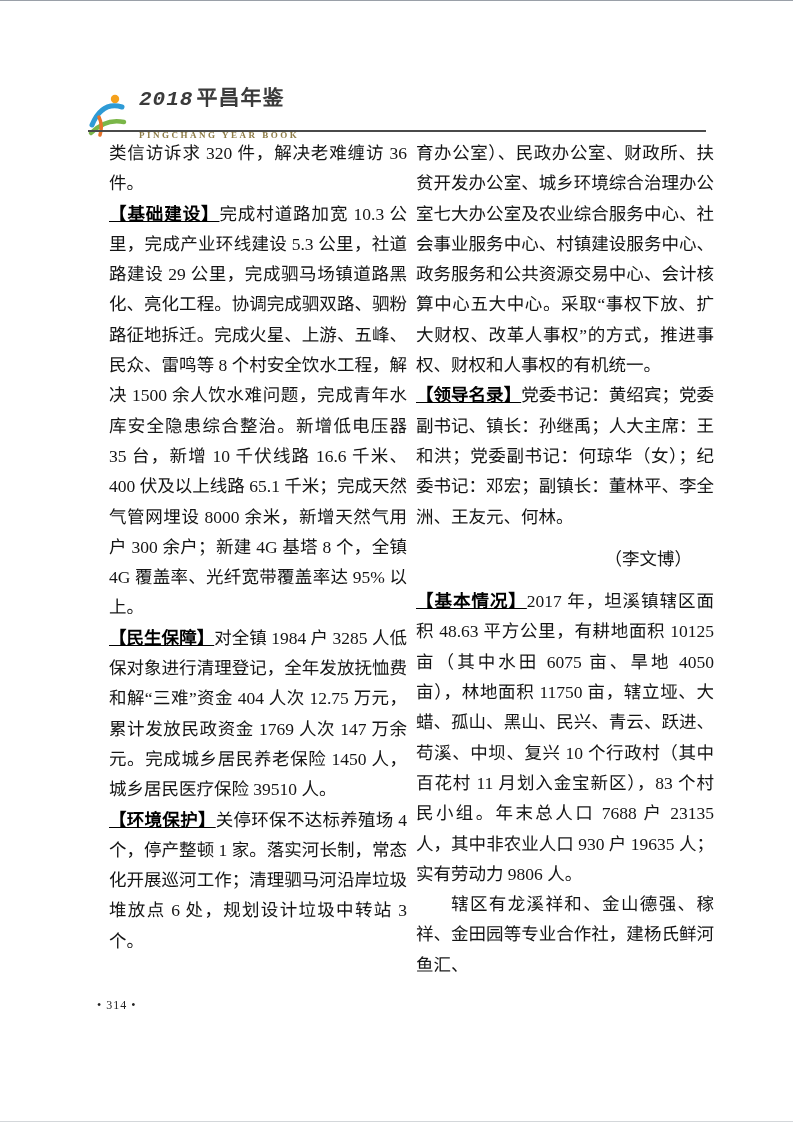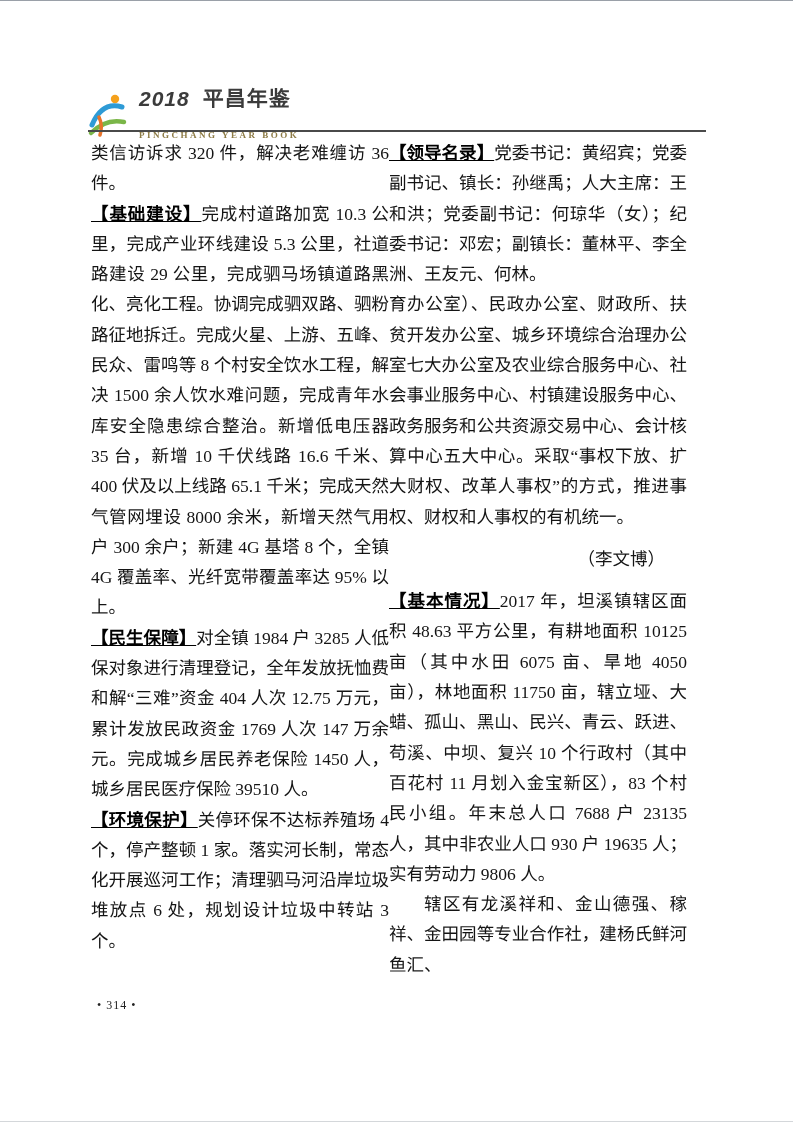--- a/index.html
+++ b/index.html
@@ -12,28 +12,28 @@
     color:#141414;
   }
   .edge-top{position:absolute;top:0;left:0;width:100%;height:1px;background:#9aa0a8;}
   .edge-bottom{position:absolute;bottom:0;left:0;width:100%;height:1px;background:#d4d7da;}
 
   
   .header{position:absolute;left:86px;top:88px;display:flex;align-items:center;gap:7px;}
   .logo-icon{width:46px;height:46px;flex:0 0 auto;}
   .masthead{display:flex;flex-direction:column;line-height:1;}
   .masthead-title{font-weight:bold;color:#3b3b3b;font-size:21px;letter-spacing:1px;white-space:nowrap;}
-  .masthead-title .year{font-style:italic;font-family:Liberation Sans, sans-serif;margin-right:13px;}
+  .masthead-title .year{font-style:italic;font-family:Liberation Mono, monospace;margin-right:3px;}
   .masthead-sub{margin-top:21px;font-family:"Liberation Serif",serif;font-size:9px;font-weight:bold;letter-spacing:2.5px;color:#8d7b45;white-space:nowrap;}
   .header-rule{position:absolute;left:88px;top:130px;width:618px;height:2px;background:#4a4a4a;}
 
   
   .columns{
-    position:absolute;left:91px;top:138px;width:612px;
-    display:flex;gap:0;
+    position:absolute;left:109px;top:138px;width:612px;
+    display:flex;gap:9px;
   }
   .col{width:298px;font-size:17.5px;line-height:30.3px;text-align:justify;text-justify:inter-ideograph;}
   .para{margin:0;}
   .para.indent{text-indent:2em;}
   .label{font-family:"Liberation Sans","DejaVu Sans",sans-serif;font-weight:bold;color:#000;text-decoration:underline;}
   .byline{margin:12px;text-align:right;padding-right:10px;}
   .section-heading{
     margin:26px 0 20px 0;
     text-align:center;
     font-size:25px;line-height:46px;
@@ -70,22 +70,22 @@
   <div class="columns">
 
     <div class="col">
       <p class="para"><span class="label"></span><span>类信访诉求 320 件，解决老难缠访 36 件。</span></p>
       <p class="para"><span class="label">【基础建设】</span><span>完成村道路加宽 10.3 公里，完成产业环线建设 5.3 公里，社道路建设 29 公里，完成驷马场镇道路黑化、亮化工程。协调完成驷双路、驷粉路征地拆迁。完成火星、上游、五峰、民众、雷鸣等 8 个村安全饮水工程，解决 1500 余人饮水难问题，完成青年水库安全隐患综合整治。新增低电压器 35 台，新增 10 千伏线路 16.6 千米、400 伏及以上线路 65.1 千米；完成天然气管网埋设 8000 余米，新增天然气用户 300 余户；新建 4G 基塔 8 个，全镇 4G 覆盖率、光纤宽带覆盖率达 95% 以上。</span></p>
       <p class="para"><span class="label">【民生保障】</span><span>对全镇 1984 户 3285 人低保对象进行清理登记，全年发放抚恤费和解“三难”资金 404 人次 12.75 万元，累计发放民政资金 1769 人次 147 万余元。完成城乡居民养老保险 1450 人，城乡居民医疗保险 39510 人。</span></p>
       <p class="para"><span class="label">【环境保护】</span><span>关停环保不达标养殖场 4 个，停产整顿 1 家。落实河长制，常态化开展巡河工作；清理驷马河沿岸垃圾堆放点 6 处，规划设计垃圾中转站 3 个。</span></p>
     </div>
 
     <div class="col">
+      <p class="para"><span class="label"></span><span>育办公室）、民政办公室、财政所、扶贫开发办公室、城乡环境综合治理办公室七大办公室及农业综合服务中心、社会事业服务中心、村镇建设服务中心、政务服务和公共资源交易中心、会计核算中心五大中心。采取“事权下放、扩大财权、改革人事权”的方式，推进事权、财权和人事权的有机统一。</span></p>
       <p class="para"><span class="label">【领导名录】</span><span>党委书记：黄绍宾；党委副书记、镇长：孙继禹；人大主席：王和洪；党委副书记：何琼华（女）；纪委书记：邓宏；副镇长：董林平、李全洲、王友元、何林。</span></p>
-      <p class="para"><span class="label"></span><span>育办公室）、民政办公室、财政所、扶贫开发办公室、城乡环境综合治理办公室七大办公室及农业综合服务中心、社会事业服务中心、村镇建设服务中心、政务服务和公共资源交易中心、会计核算中心五大中心。采取“事权下放、扩大财权、改革人事权”的方式，推进事权、财权和人事权的有机统一。</span></p>
       <p class="para byline">（李文博）</p>
       <p class="para"><span class="label">【基本情况】</span><span>2017 年，坦溪镇辖区面积 48.63 平方公里，有耕地面积 10125 亩（其中水田 6075 亩、旱地 4050 亩），林地面积 11750 亩，辖立垭、大蜡、孤山、黑山、民兴、青云、跃进、苟溪、中坝、复兴 10 个行政村（其中百花村 11 月划入金宝新区），83 个村民小组。年末总人口 7688 户 23135 人，其中非农业人口 930 户 19635 人；实有劳动力 9806 人。</span></p>
       <p class="para indent"><span class="label"></span><span>辖区有龙溪祥和、金山德强、稼祥、金田园等专业合作社，建杨氏鲜河鱼汇、</span></p>
     </div>
 
   </div>
 
   <div class="footer">• 314 •</div>
 </div>
 

